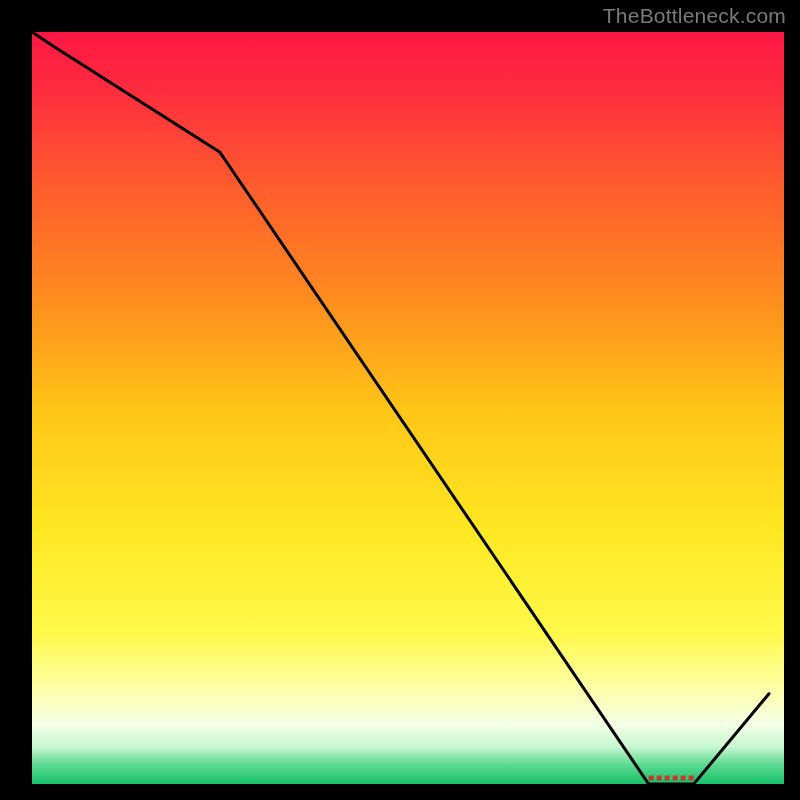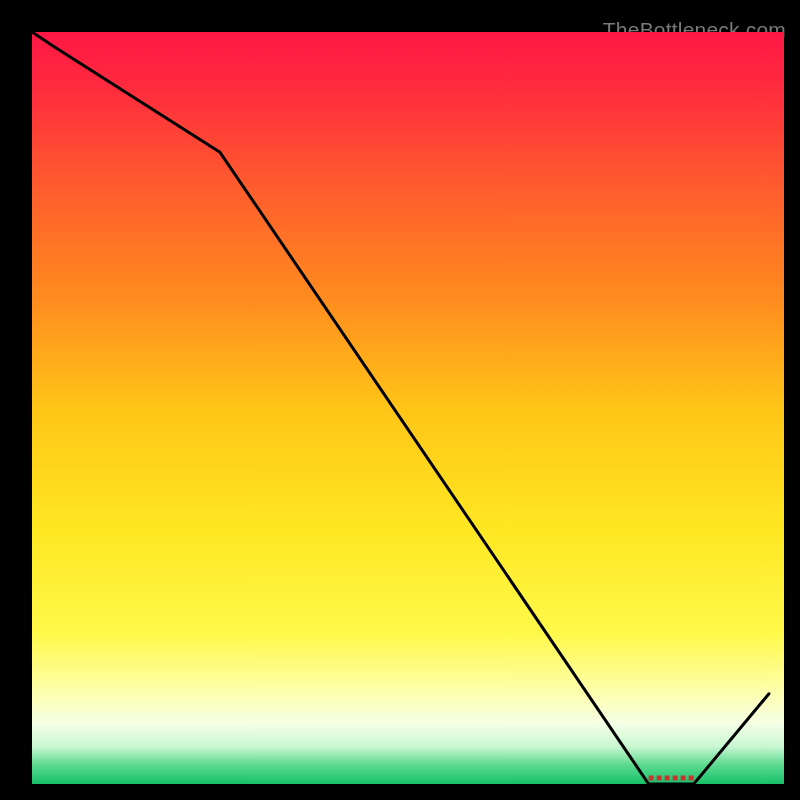--- a/index.html
+++ b/index.html
@@ -14,21 +14,21 @@
   .frame {
     position: absolute;
     left: 0;
     top: 0;
     width: 800px;
     height: 800px;
     background: #000;
   }
   .watermark {
     position: absolute;
-    top: 18px;
+    top: 4px;
     right: 14px;
     color: #7a7a7a;
     font-size: 21px;
     font-weight: 500;
     letter-spacing: 0.2px;
   }
   .plot {
     position: absolute;
     left: 32px;
     top: 32px;

